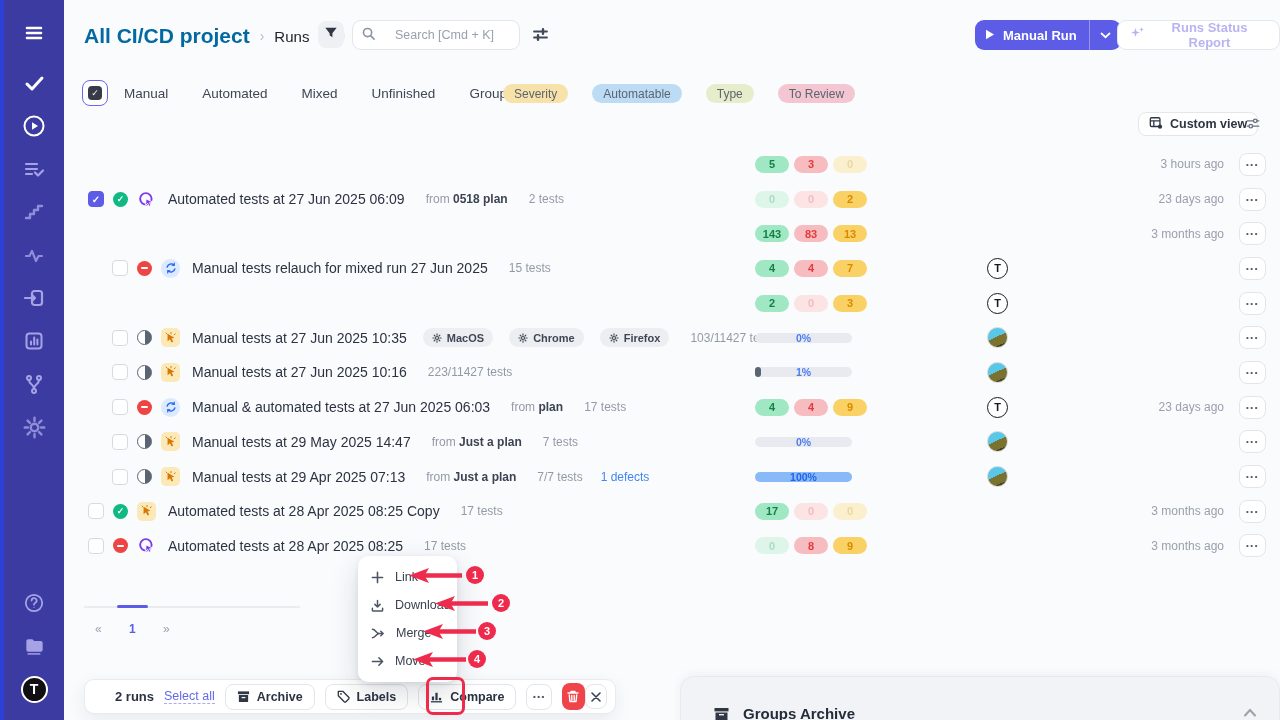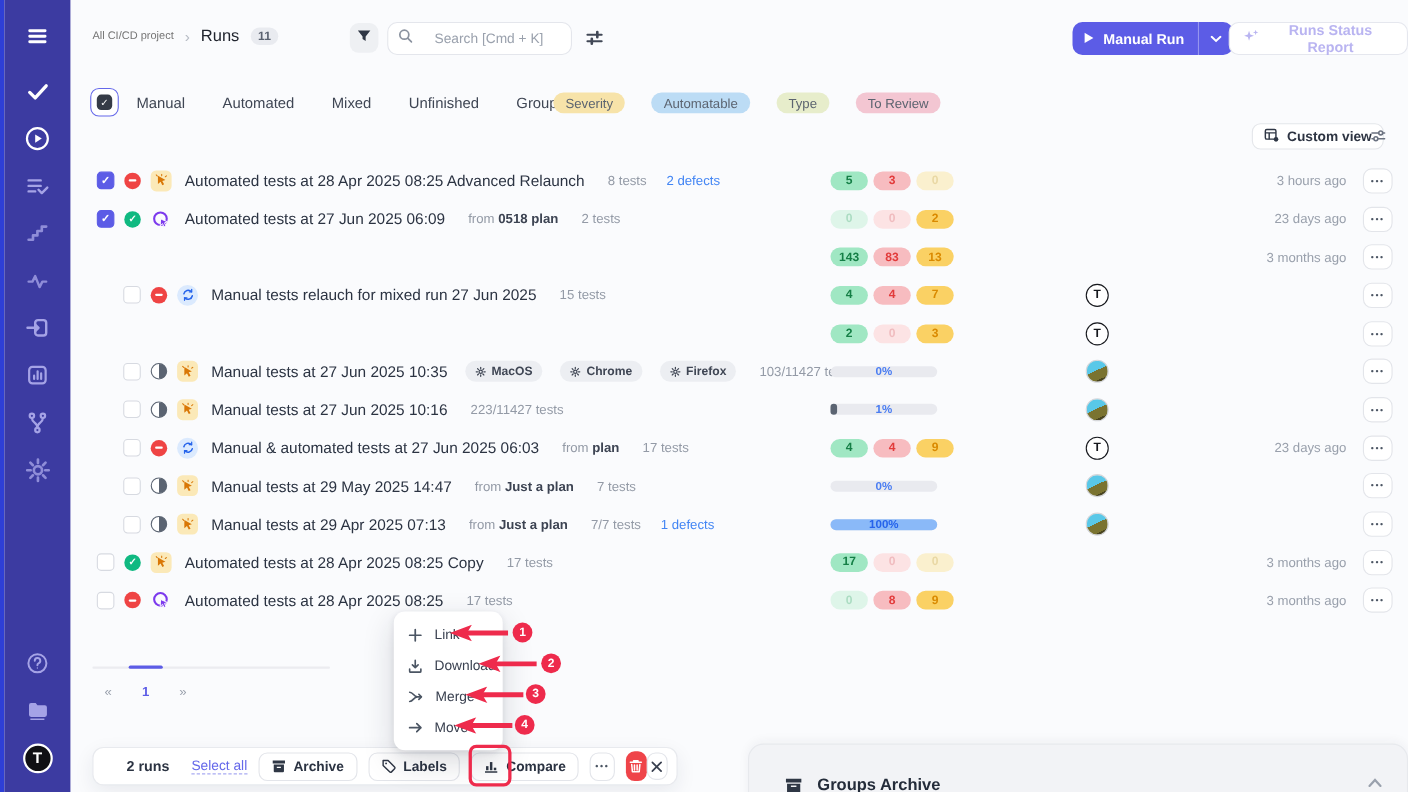--- a/index.html
+++ b/index.html
@@ -8,21 +8,21 @@
   
   .edge{position:absolute;left:0;top:0;width:4px;height:720px;background:#2e3fd6}
   .sidebar{position:absolute;left:4px;top:0;width:60px;height:720px;background:#3c3ba1;display:flex;flex-direction:column;align-items:center}
   .sico{width:40px;height:38px;display:flex;align-items:center;justify-content:center;color:#a5a3e6;cursor:pointer}
   .sico.bright{color:#fff}
   .sico.dim{color:#8f8dd8}
   .sico svg{display:block}
   .logo-circle{width:27px;height:27px;border-radius:50%;background:#101014;border:2px solid #fff;color:#fff;font-weight:700;font-size:14px;display:flex;align-items:center;justify-content:center}
   
   .crumb{position:absolute;left:84px;top:24px;display:flex;align-items:center;gap:10px}
-  .crumb .proj{font-size:10px;font-weight:400;color:#737373}
+  .crumb .proj{font-size:21px;font-weight:700;color:#0369a1}
   .crumb .sep{font-size:14px;color:#b7bcc5}
   .crumb .page{font-size:15px;font-weight:400;color:#20242e}
   .countbadge{background:#e9ebf0;border-radius:9px;font-size:11px;font-weight:700;color:#5a6270;padding:2px 7px}
   .funnelbtn{position:absolute;left:318px;top:21px;width:26px;height:27px;background:#eef0f3;border:none;border-radius:8px;display:flex;align-items:center;justify-content:center;cursor:pointer}
   .search{position:absolute;left:352px;top:20px;width:168px;height:30px;border:1px solid #e4e6ec;border-radius:9px;background:#fff;display:flex;align-items:center;padding:0 9px;gap:20px}
   .search input{border:none;outline:none;flex:1;font-size:12.5px;color:#333;background:transparent;min-width:0}
   .search input::placeholder{color:#9aa1ad}
   .hsliders{position:absolute;left:532px;top:26px;color:#414856;cursor:pointer}
   .mrun{position:absolute;left:975px;top:20px;height:30px;background:#5c5ce6;border:none;border-radius:9px;display:flex;align-items:center;color:#fff;cursor:pointer;padding:0}
   .mrun .mlab{font-size:13px;font-weight:700;padding:0 12px 0 10px;display:flex;align-items:center;gap:8px}
@@ -84,21 +84,21 @@
   .pag .ind{position:absolute;left:33px;width:31px;height:3px;top:-1px;background:#5c5ce6;border-radius:2px}
   .pag .pv{position:absolute;top:16px;font-size:12px;color:#9aa1ad;cursor:pointer}
   .pag .cur{color:#5c5ce6;font-weight:700}
   
   .menu{position:absolute;left:358px;top:556px;width:99px;background:#fff;border-radius:10px;box-shadow:0 10px 28px rgba(25,30,50,.16),0 2px 6px rgba(25,30,50,.08);padding:7px 0;z-index:40}
   .mi{height:28px;display:flex;align-items:center;gap:11px;padding:0 13px;font-size:12.5px;color:#3a4150;cursor:pointer}
   .mi svg{flex:none;color:#4b5563}
   
   .bbar{position:absolute;left:84px;top:679px;width:532px;height:35px;background:#fff;border:1px solid #e8eaee;border-radius:10px;display:flex;align-items:center;z-index:35;box-shadow:0 6px 18px rgba(30,35,60,.08)}
   .bsel{margin-left:30px;font-size:13px;color:#2b3342;font-weight:600;white-space:nowrap}
-  .bselall{margin-left:20px;font-size:12.5px;color:#6568ea;border-bottom:1px dashed #a9abf2;cursor:pointer;white-space:nowrap}
+  .bselall{margin-left:10px;font-size:12.5px;color:#6568ea;border-bottom:1px dashed #a9abf2;cursor:pointer;white-space:nowrap}
   .bbtn{height:26px;border:1px solid #e3e5ea;border-radius:8px;background:#fff;display:flex;align-items:center;gap:7px;padding:0 11px;font-size:12.5px;font-weight:600;color:#2b3342;margin-left:10px;cursor:pointer;white-space:nowrap}
   .bbtn.first{}
   .bmore{width:29px;justify-content:center;padding:0;gap:0}
   .bmore::after{content:"•••";font-size:8px;letter-spacing:1.5px;color:#4b5563}
   .btrash{width:25px;height:27px;background:#ef4449;border:none;border-radius:8px;margin-left:10px;display:flex;align-items:center;justify-content:center;cursor:pointer}
   .bclose{margin-left:auto;margin-right:8px;width:25px;height:25px;border:1px solid #e3e5ea;border-radius:8px;background:#fff;display:flex;align-items:center;justify-content:center;cursor:pointer}
   
   .gpanel{position:absolute;left:680px;top:676px;width:600px;height:80px;background:#f2f3f6;border:1px solid #e7e9ed;border-radius:14px 14px 0 0;z-index:30;box-shadow:0 -2px 10px rgba(30,35,60,.05)}
   .gpanel .gin{position:absolute;left:32px;top:28px;display:flex;align-items:center;gap:13px}
   .gpanel .gtitle{font-size:15px;font-weight:700;color:#242c3a;white-space:nowrap}
@@ -266,33 +266,20 @@
     <svg width="16" height="15" viewBox="0 0 17 17" fill="none" stroke="currentColor" stroke-width="1.6" stroke-linecap="round">
         <path d="M2 5.5h13M2 11.5h13"></path>
         <circle cx="11" cy="5.5" r="2" fill="#fff"></circle>
         <circle cx="6" cy="11.5" r="2" fill="#fff"></circle>
       </svg>
   </span>
 
   <main class="rows">
 
     <div class="row">
-      <div class="lead">
-        <span class="cb on"></span>
-        <span class="st blocked"></span>
-        <span class="ric manual">
-            <svg width="12" height="12" viewBox="0 0 14 14">
-              <path d="M3 2l8 4.6-3.4 1 2 3.6-1.9 1-1.9-3.7L3 10.8z" fill="#d97706"></path>
-              <path d="M1.2 1.2l1.2 1.2M7 .4v1.6M12 2.2l-1.2 1" stroke="#d97706" stroke-width="1.1" stroke-linecap="round"></path>
-            </svg>
-          </span>
-        <span class="title">Automated tests at 28 Apr 2025 08:25 Advanced Relaunch</span>
-        <span class="meta">8 tests</span>
-        <a class="defects">2 defects</a>
-      </div>
       <div class="badges">
         <span class="num g">5</span>
         <span class="num r">3</span>
         <span class="num y fade">0</span>
       </div>
       <span class="time">3 hours ago</span>
       <button class="more"></button>
     </div>
 
     <div class="row">

